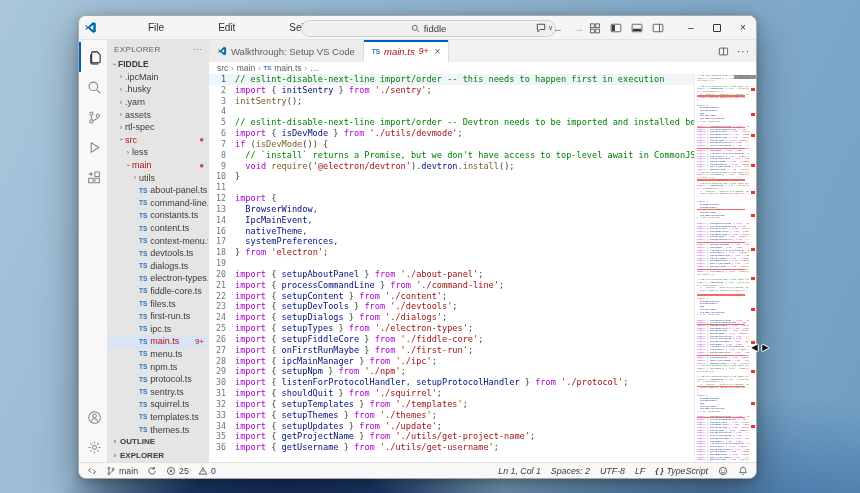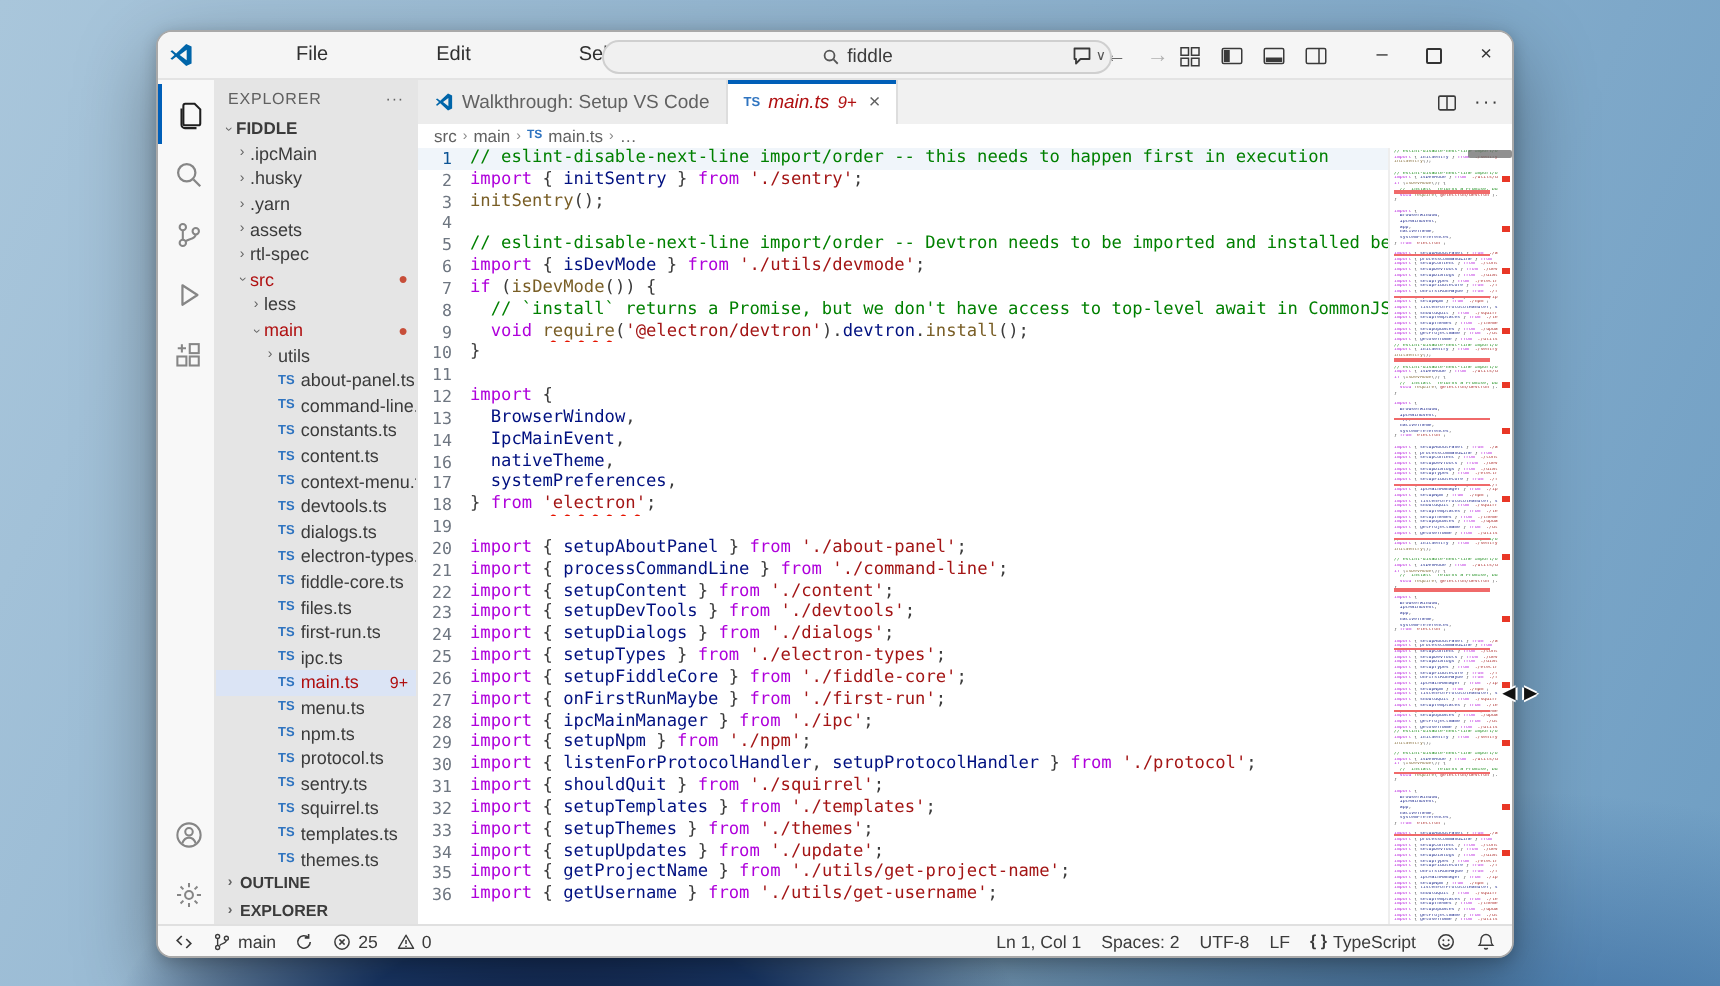--- a/index.html
+++ b/index.html
@@ -99,21 +99,21 @@
     font-family:"DejaVu Sans Mono","Liberation Mono",monospace; font-size:2.4px; opacity:.9; }
   .mm-line { height:2.7px; line-height:2.7px; white-space:pre; overflow:hidden; }
   .mm-streak { position:absolute; left:2px; height:1.3px; background:#f06a6a; width:48px; }
   .mm-ruler { position:absolute; right:0; top:0; bottom:0; width:6px; }
   .mm-mark { position:absolute; right:1px; width:4px; height:3px; background:#e51400; opacity:.85; }
   .mm-slider { position:absolute; right:0; top:1px; width:22px; height:4px; background:#6b6b6b; opacity:.75; border-radius:1px; }
   
   .statusbar { height:16px; background:#f8f8f8; border-top:1px solid #e0e0e0; display:flex; align-items:center; font-size:8.8px; color:#3b3b3b; padding:0 8px; flex:0 0 auto; }
   .sb-item { display:flex; align-items:center; gap:3px; margin-right:9px; }
   .sb-item svg { width:10px; height:10px; display:block; }
-  .sb-right { margin-left:auto; display:flex; align-items:center; }
+  .sb-right { margin-left:auto; display:flex; align-items:center;font-style:italic; }
   .sb-right .sb-item { margin-right:0; margin-left:10px; }
   .sb-brk { font-weight:bold; font-size:8px; }
   
   .cursor { position:absolute; left:749px; top:341px; z-index:50; color:#111;
     text-shadow:-1px 0 #fff,1px 0 #fff,0 -1px #fff,0 1px #fff; font-size:11px; }
 </style>
 </head>
 <body>
 
 <div class="desktop">

